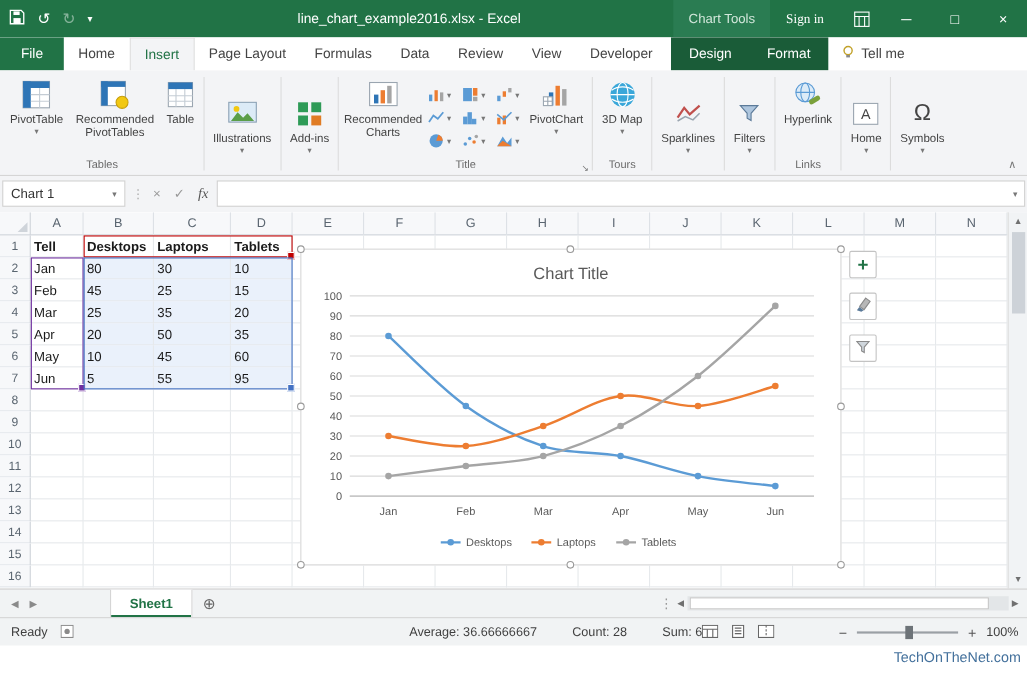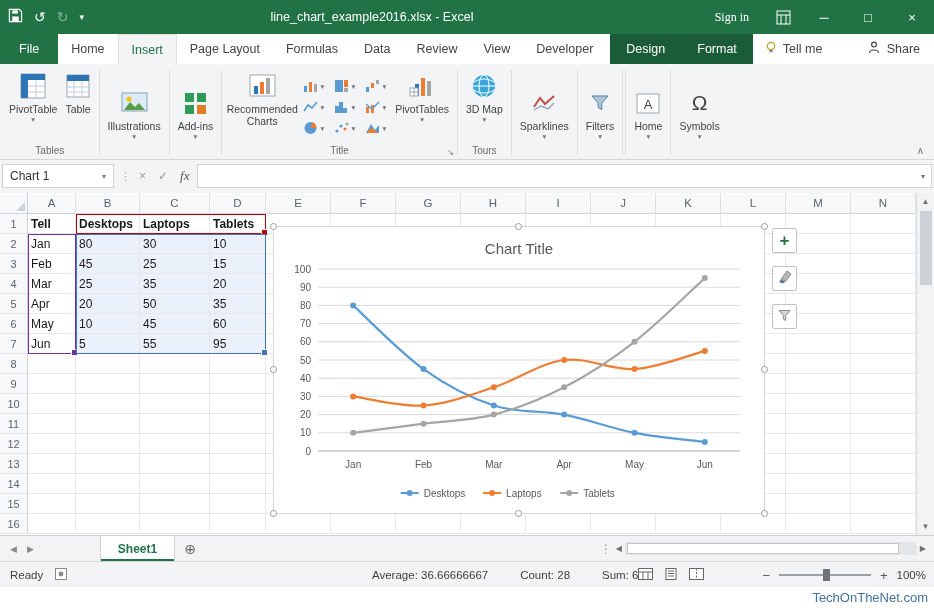--- a/index.html
+++ b/index.html
@@ -145,20 +145,21 @@
             <path d="M1.5 1.5h10.5l2.5 2.5v10.5H1.5z" fill="none" stroke="#fff" stroke-width="1.3"></path>
             <rect x="4.5" y="9" width="7" height="5" fill="#fff"></rect>
             <rect x="4.5" y="2.5" width="6" height="3.5" fill="#fff"></rect>
           </svg>
       </span>
       <span>↺</span>
       <span class="dim">↻</span>
       <span class="tiny">▾</span>
     </div>
     <div class="tb-title">line_chart_example2016.xlsx - Excel</div>
+    <div class="chart-tools">Chart Tools</div>
     <div class="tb-right">
       <div class="signin">Sign in</div>
       <div class="touch">
         <svg width="15" height="15" viewBox="0 0 15 15">
             <rect x="1" y="1" width="13" height="13" fill="none" stroke="#fff"></rect>
             <line x1="1" y1="5" x2="14" y2="5" stroke="#fff"></line>
             <line x1="5" y1="5" x2="5" y2="14" stroke="#fff"></line>
             <line x1="10" y1="5" x2="10" y2="14" stroke="#fff"></line>
           </svg>
       </div>
@@ -184,48 +185,50 @@
     </div>
     <div class="tellme">
       <span>
         <svg width="12" height="14" viewBox="0 0 12 14">
             <circle cx="6" cy="5" r="3.7" fill="none" stroke="#c2a22a" stroke-width="1.3"></circle>
             <rect x="4.3" y="9" width="3.4" height="2.2" fill="#8a8a8a"></rect>
           </svg>
       </span>
       <span>Tell me</span>
     </div>
-    <div class="share">
-      <span>
-        <svg width="13" height="13" viewBox="0 0 13 13">
-            <circle cx="6" cy="3.6" r="2.4" fill="none" stroke="#444" stroke-width="1.2"></circle>
-            <path d="M1.5 12c0-4 9-4 9 0" fill="none" stroke="#444" stroke-width="1.2"></path>
-          </svg>
-      </span>
-      <span>Share</span>
-    </div>
   </div>
 
   <div class="ribbon">
 
     <div class="rgroup">
       <div class="rbtns">
         <div class="bigbtn">
           <span class="bicon">
             <svg width="26" height="26" viewBox="0 0 26 26">
                 <rect x="1" y="1" width="24" height="24" fill="#fff" stroke="#9aa5b0"></rect>
                 <rect x="1" y="1" width="24" height="6" fill="#2e75b6"></rect>
                 <rect x="1" y="1" width="7" height="24" fill="#2e75b6"></rect>
                 <line x1="8" y1="13" x2="25" y2="13" stroke="#c4ccd4"></line>
                 <line x1="8" y1="19" x2="25" y2="19" stroke="#c4ccd4"></line>
                 <line x1="16" y1="7" x2="16" y2="25" stroke="#c4ccd4"></line>
               </svg>
           </span>
           <span>PivotTable</span>
           <span class="caret">▾</span>
+        </div>
+        <div class="bigbtn" style="width:86px">
+          <span class="bicon">
+            <svg width="26" height="26" viewBox="0 0 26 26">
+                <rect x="1" y="1" width="22" height="22" fill="#fff" stroke="#9aa5b0"></rect>
+                <rect x="1" y="1" width="22" height="5" fill="#2e75b6"></rect>
+                <rect x="1" y="1" width="6" height="22" fill="#2e75b6"></rect>
+                <circle cx="20" cy="20" r="5.5" fill="#f2c811" stroke="#c79f0d"></circle>
+              </svg>
+          </span>
+          <span>Recommended PivotTables</span>
         </div>
         <div class="bigbtn">
           <span class="bicon">
             <svg width="24" height="24" viewBox="0 0 24 24">
                 <rect x="1" y="1" width="22" height="22" fill="#fff" stroke="#9aa5b0"></rect>
                 <rect x="1" y="1" width="22" height="6" fill="#2e75b6"></rect>
                 <line x1="1" y1="13" x2="23" y2="13" stroke="#c4ccd4"></line>
                 <line x1="1" y1="18" x2="23" y2="18" stroke="#c4ccd4"></line>
                 <line x1="8" y1="7" x2="8" y2="23" stroke="#c4ccd4"></line>
                 <line x1="16" y1="7" x2="16" y2="23" stroke="#c4ccd4"></line>
@@ -364,21 +367,21 @@
           <span class="bicon">
             <svg width="26" height="25" viewBox="0 0 26 25">
                 <rect x="6" y="10" width="4" height="12" fill="#2e75b6"></rect>
                 <rect x="12" y="4" width="4" height="18" fill="#ed7d31"></rect>
                 <rect x="18" y="7" width="4" height="15" fill="#a5a5a5"></rect>
                 <rect x="1" y="14" width="8" height="8" fill="#fff" stroke="#9aa5b0"></rect>
                 <line x1="1" y1="18" x2="9" y2="18" stroke="#9aa5b0"></line>
                 <line x1="5" y1="14" x2="5" y2="22" stroke="#9aa5b0"></line>
               </svg>
           </span>
-          <span>PivotTables</span>
+          <span>PivotChart</span>
           <span class="caret">▾</span>
         </div>
       </div>
       <div class="glabel">Title</div>
       <span class="launcher">↘</span>
     </div>
 
     <div class="rdiv"></div>
 
     <div class="rgroup">
@@ -427,20 +430,36 @@
               </svg>
           </span>
           <span>Filters</span>
           <span class="caret">▾</span>
         </div>
       </div>
     </div>
 
     <div class="rdiv"></div>
 
+    <div class="rgroup">
+      <div class="rbtns">
+        <div class="bigbtn">
+          <span class="bicon">
+            <svg width="25" height="24" viewBox="0 0 25 24">
+                <circle cx="10" cy="10" r="8.5" fill="#dcebf7" stroke="#5b9bd5"></circle>
+                <ellipse cx="10" cy="10" rx="4" ry="8.5" fill="none" stroke="#5b9bd5"></ellipse>
+                <line x1="1.5" y1="10" x2="18.5" y2="10" stroke="#5b9bd5"></line>
+                <rect x="13" y="15" width="11" height="4.5" rx="2.2" fill="#7ba13b" transform="rotate(-32 18 17)"></rect>
+              </svg>
+          </span>
+          <span>Hyperlink</span>
+        </div>
+      </div>
+      <div class="glabel">Links</div>
+    </div>
 
     <div class="rdiv"></div>
 
     <div class="rgroup">
       <div class="rbtns">
         <div class="bigbtn collapsedgrp">
           <span class="bicon">
             <svg width="24" height="21" viewBox="0 0 24 21">
                 <rect x="1" y="1" width="22" height="19" fill="#fff" stroke="#9aa5b0"></rect>
                 <text x="12" y="15.5" font-size="13" text-anchor="middle" fill="#444" font-family="Liberation Sans, sans-serif">A</text>

